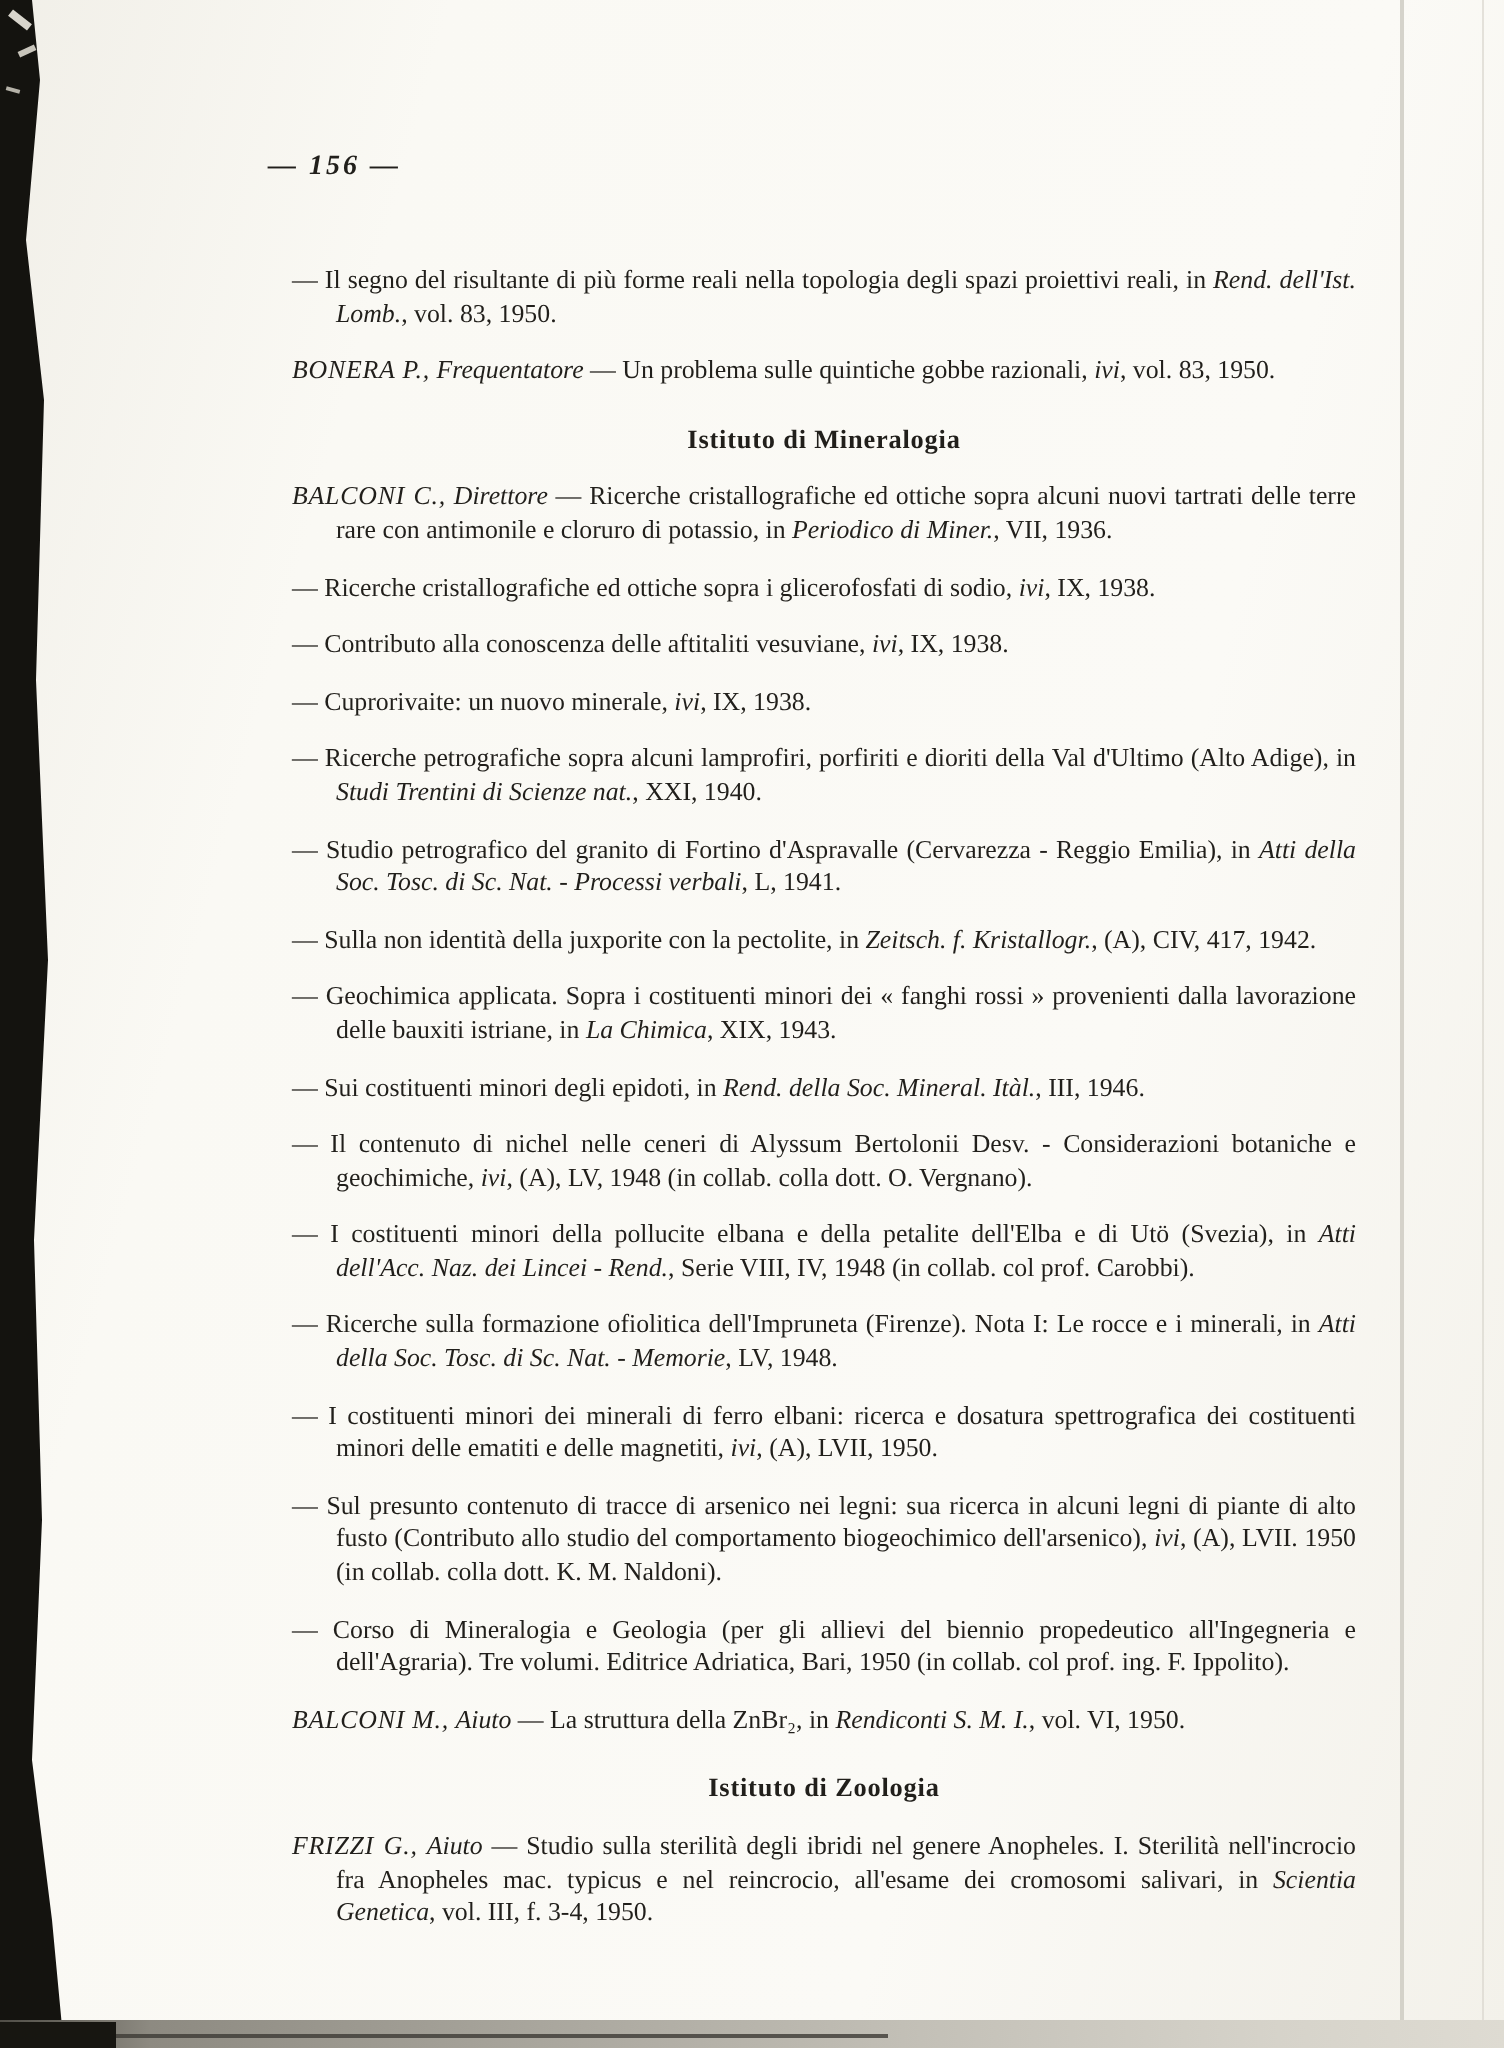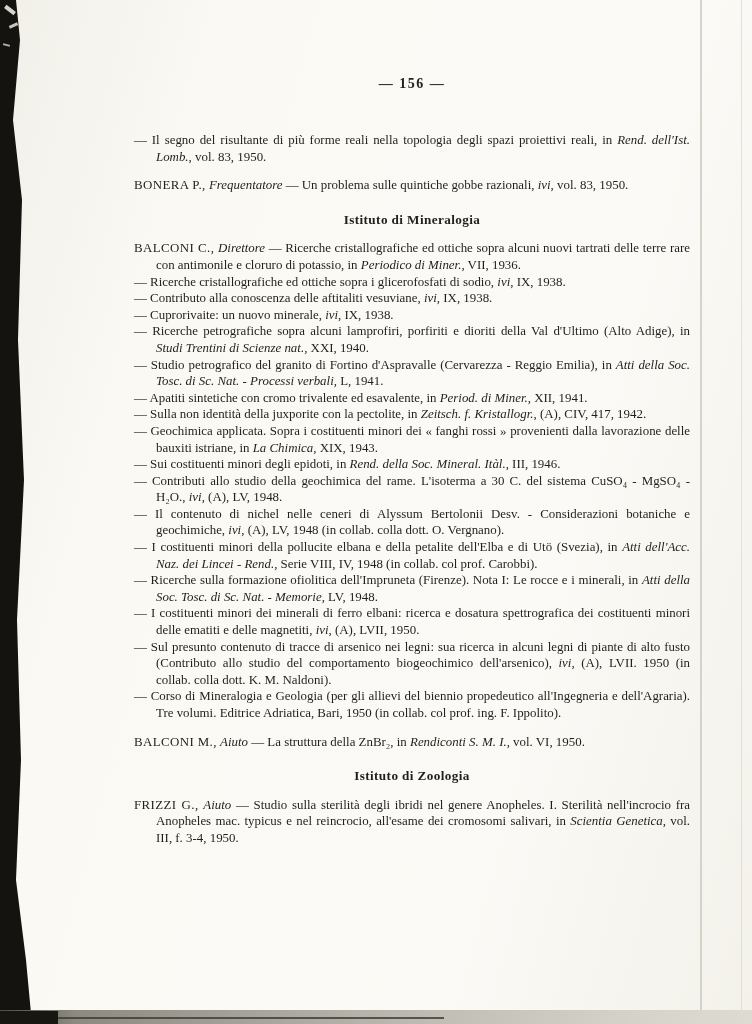--- a/index.html
+++ b/index.html
@@ -30,31 +30,32 @@
     position:absolute; left:44px; bottom:5px; width:400px; height:2px;
     background:#3c3a34; opacity:.8;
   }
   .corner-bl { position:absolute; left:0; bottom:0; width:58px; height:13px; background:#171611; }
   
   .fold { position:absolute; left:700px; top:0; width:2px; height:1024px; background:#ccc9c0; opacity:.8; }
   .fold2 { position:absolute; left:741px; top:0; width:1px; height:1024px; background:#dad7ce; opacity:.7; }
 
   .page { position:absolute; left:134px; top:76px; width:556px; color:#211f1b; }
   .pagenum {
-    text-align:center; font-weight:bold; font-size:14px; letter-spacing:1.5px;
+    text-align:left; font-weight:bold; font-size:14px; letter-spacing:1.5px;
     margin:0 0 40px 0;
+    font-style:italic;
   }
   .body-list { font-size:12.9px; line-height:16.6px; }
-  .entry { margin:0; padding-left:22px; text-indent:-22px; text-align:justify; }
+  .entry { margin:12px; padding-left:22px; text-indent:-22px; text-align:justify; }
   .author-entry { margin-top:12px; }
   .heading {
     text-align:center; font-weight:bold; font-size:13.2px; letter-spacing:.4px;
     margin:18px 0 12px 0; text-indent:0;
   }
-  .author { letter-spacing:.4px; }
+  .author { letter-spacing:.4px;font-style:italic; }
 </style>
 </head>
 <body>
 
 <div class="scan">
   <div class="edge-left">
     <div class="scratch1"></div>
     <div class="scratch2"></div>
     <div class="scratch3"></div>
   </div>
@@ -66,25 +67,23 @@
     <div class="body-list">
         <p class="entry dash-entry">— Il segno del risultante di più forme reali nella topologia degli spazi proiettivi reali, in <i>Rend. dell'Ist. Lomb.</i>, vol. 83, 1950.</p>
         <p class="entry author-entry"><span class="author">BONERA P.,</span> <i>Frequentatore</i> — Un problema sulle quintiche gobbe razionali, <i>ivi</i>, vol. 83, 1950.</p>
         <div class="heading">Istituto di Mineralogia</div>
         <p class="entry author-entry"><span class="author">BALCONI C.,</span> <i>Direttore</i> — Ricerche cristallografiche ed ottiche sopra alcuni nuovi tartrati delle terre rare con antimonile e cloruro di potassio, in <i>Periodico di Miner.</i>, VII, 1936.</p>
         <p class="entry dash-entry">— Ricerche cristallografiche ed ottiche sopra i glicerofosfati di sodio, <i>ivi</i>, IX, 1938.</p>
         <p class="entry dash-entry">— Contributo alla conoscenza delle aftitaliti vesuviane, <i>ivi</i>, IX, 1938.</p>
         <p class="entry dash-entry">— Cuprorivaite: un nuovo minerale, <i>ivi</i>, IX, 1938.</p>
         <p class="entry dash-entry">— Ricerche petrografiche sopra alcuni lamprofiri, porfiriti e dioriti della Val d'Ultimo (Alto Adige), in <i>Studi Trentini di Scienze nat.</i>, XXI, 1940.</p>
         <p class="entry dash-entry">— Studio petrografico del granito di Fortino d'Aspravalle (Cervarezza - Reggio Emilia), in <i>Atti della Soc. Tosc. di Sc. Nat. - Processi verbali</i>, L, 1941.</p>
-        <p class="entry dash-entry">— Apatiti sintetiche con cromo trivalente ed esavalente, in <i>Period. di Miner.</i>, XII, 1941.</p>
         <p class="entry dash-entry">— Sulla non identità della juxporite con la pectolite, in <i>Zeitsch. f. Kristallogr.</i>, (A), CIV, 417, 1942.</p>
         <p class="entry dash-entry">— Geochimica applicata. Sopra i costituenti minori dei « fanghi rossi » provenienti dalla lavorazione delle bauxiti istriane, in <i>La Chimica</i>, XIX, 1943.</p>
         <p class="entry dash-entry">— Sui costituenti minori degli epidoti, in <i>Rend. della Soc. Mineral. Itàl.</i>, III, 1946.</p>
-        <p class="entry dash-entry">— Contributi allo studio della geochimica del rame. L'isoterma a 30 C. del sistema CuSO₄ - MgSO₄ - H₂O., <i>ivi</i>, (A), LV, 1948.</p>
         <p class="entry dash-entry">— Il contenuto di nichel nelle ceneri di Alyssum Bertolonii Desv. - Considerazioni botaniche e geochimiche, <i>ivi</i>, (A), LV, 1948 (in collab. colla dott. O. Vergnano).</p>
         <p class="entry dash-entry">— I costituenti minori della pollucite elbana e della petalite dell'Elba e di Utö (Svezia), in <i>Atti dell'Acc. Naz. dei Lincei - Rend.</i>, Serie VIII, IV, 1948 (in collab. col prof. Carobbi).</p>
         <p class="entry dash-entry">— Ricerche sulla formazione ofiolitica dell'Impruneta (Firenze). Nota I: Le rocce e i minerali, in <i>Atti della Soc. Tosc. di Sc. Nat. - Memorie</i>, LV, 1948.</p>
         <p class="entry dash-entry">— I costituenti minori dei minerali di ferro elbani: ricerca e dosatura spettrografica dei costituenti minori delle ematiti e delle magnetiti, <i>ivi</i>, (A), LVII, 1950.</p>
         <p class="entry dash-entry">— Sul presunto contenuto di tracce di arsenico nei legni: sua ricerca in alcuni legni di piante di alto fusto (Contributo allo studio del comportamento biogeochimico dell'arsenico), <i>ivi</i>, (A), LVII. 1950 (in collab. colla dott. K. M. Naldoni).</p>
         <p class="entry dash-entry">— Corso di Mineralogia e Geologia (per gli allievi del biennio propedeutico all'Ingegneria e dell'Agraria). Tre volumi. Editrice Adriatica, Bari, 1950 (in collab. col prof. ing. F. Ippolito).</p>
         <p class="entry author-entry"><span class="author">BALCONI M.,</span> <i>Aiuto</i> — La struttura della ZnBr₂, in <i>Rendiconti S. M. I.</i>, vol. VI, 1950.</p>
         <div class="heading">Istituto di Zoologia</div>
         <p class="entry author-entry"><span class="author">FRIZZI G.,</span> <i>Aiuto</i> — Studio sulla sterilità degli ibridi nel genere Anopheles. I. Sterilità nell'incrocio fra Anopheles mac. typicus e nel reincrocio, all'esame dei cromosomi salivari, in <i>Scientia Genetica</i>, vol. III, f. 3-4, 1950.</p>
       </div>

